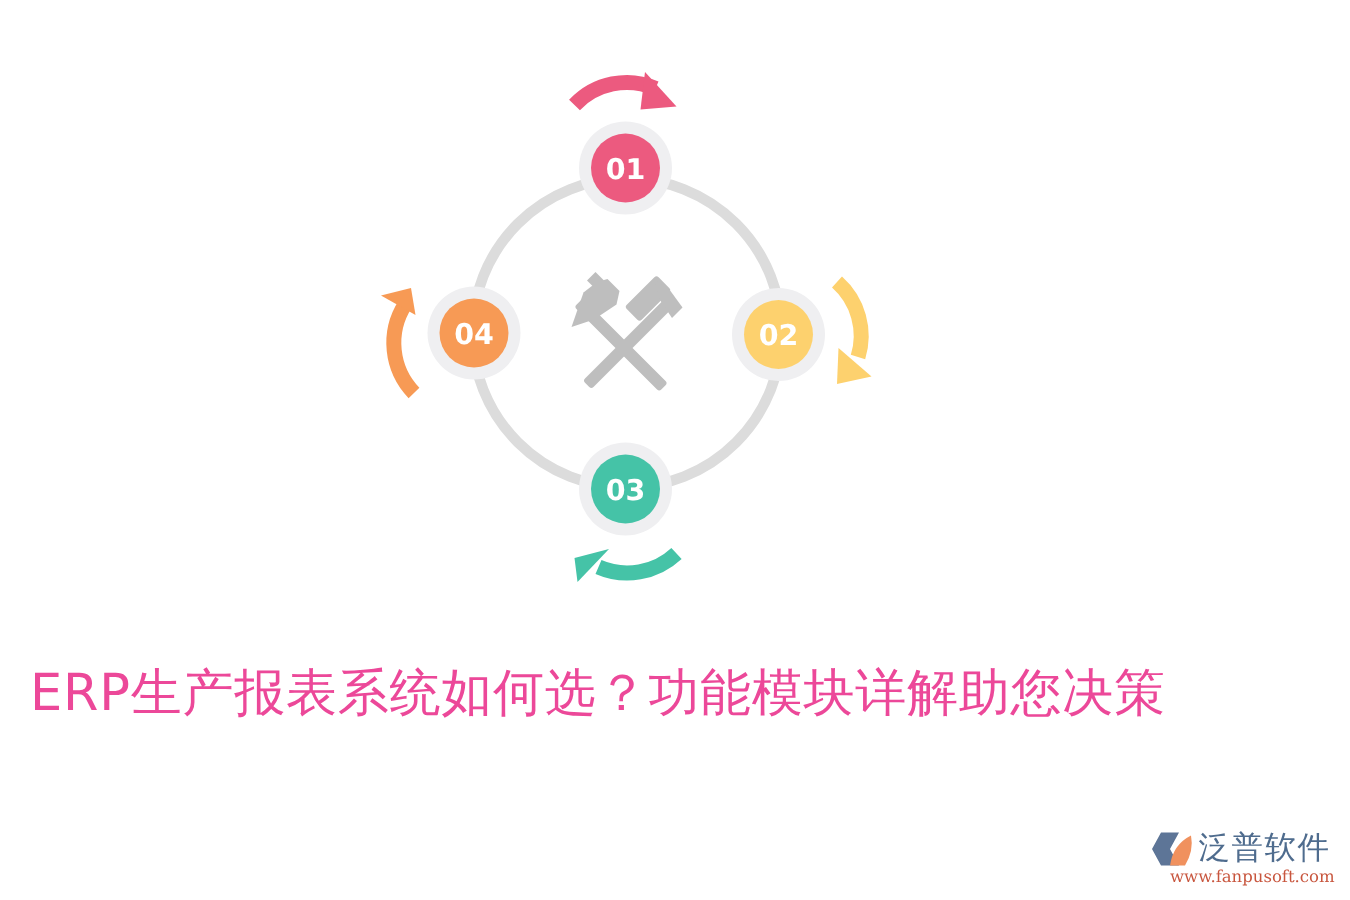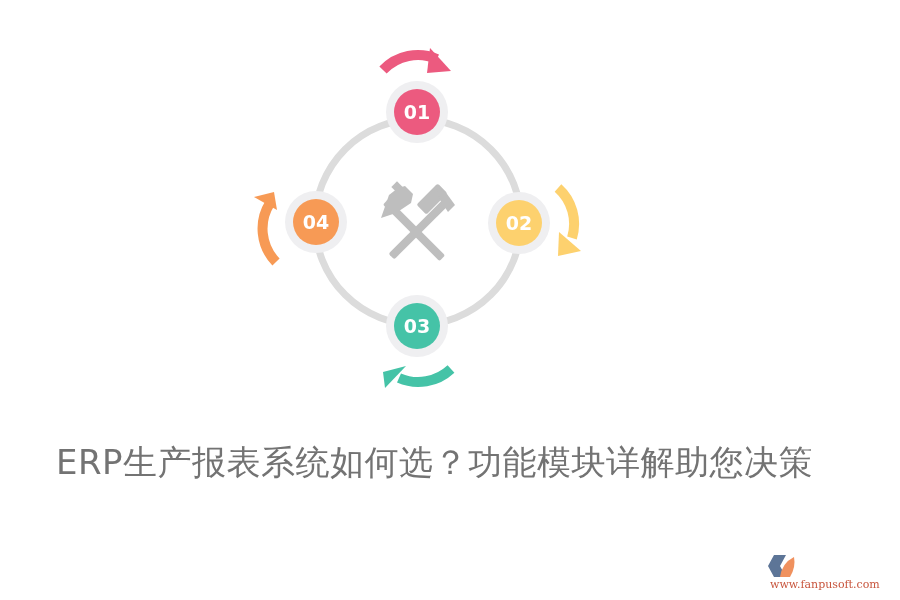--- a/index.html
+++ b/index.html
@@ -50,21 +50,21 @@
       position: absolute;
       left: 31px; top: 0;
       font-family: "DejaVu Sans", sans-serif;
       font-size: 21px;
       line-height: 30px;
       letter-spacing: 1px;
       white-space: nowrap;
     }
     .logo-url {
       position: absolute;
-      left: 2px; top: 28px;
+      left: 12px; top: 28px;
       font-family: "DejaVu Serif", serif;
       font-size: 11px;
       line-height: 14px;
       white-space: nowrap;
     }
   </style>
 </head>
 <body>
 
 <div class="diagram">
@@ -118,21 +118,22 @@
       <text class="node-label" x="417" y="333" text-anchor="middle">03</text>
     </g>
     <g>
       <circle cx="316" cy="222" r="31" fill="#efeff1"></circle>
       <circle cx="316" cy="222" r="23" fill="#f79a55"></circle>
       <text class="node-label" x="316" y="229" text-anchor="middle">04</text>
     </g>
   </svg>
 </div>
 
-<h1 class="title" style="color:#737373;margin-left:36px;">ERP生产报表系统如何选？功能模块详解助您决策</h1>
+<h1 class="title" style="color:#ec4899;">ERP生产报表系统如何选？功能模块详解助您决策</h1>
 
 <div class="logo">
   <svg class="logo-icon" viewBox="0 0 30 26" xmlns="http://www.w3.org/2000/svg">
     <polygon points="6,2 18,2 12,13 18,24 6,24 0,13" fill="#5d7597"></polygon>
     <path d="M 12 24 Q 14 10 26 4 Q 28 14 22 24 Z" fill="#f0915e"></path>
   </svg>
+  <span class="logo-name" style="color:#4f6c8e;">泛普软件</span>
   <span class="logo-url" style="color:#c8553d;">www.fanpusoft.com</span>
 </div>
 
 </body></html>

